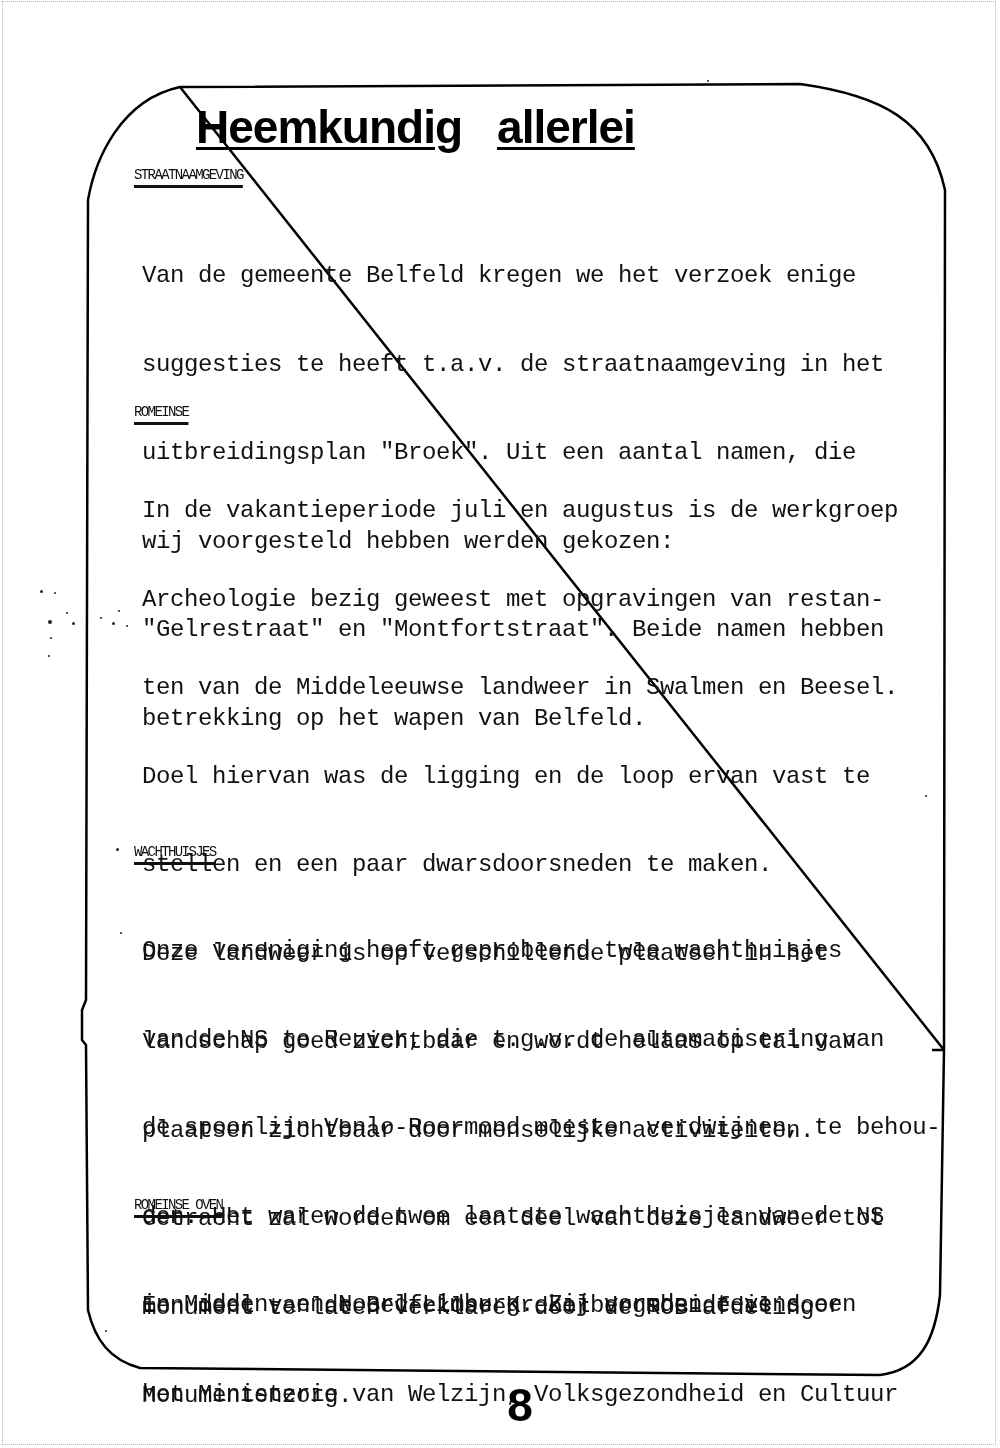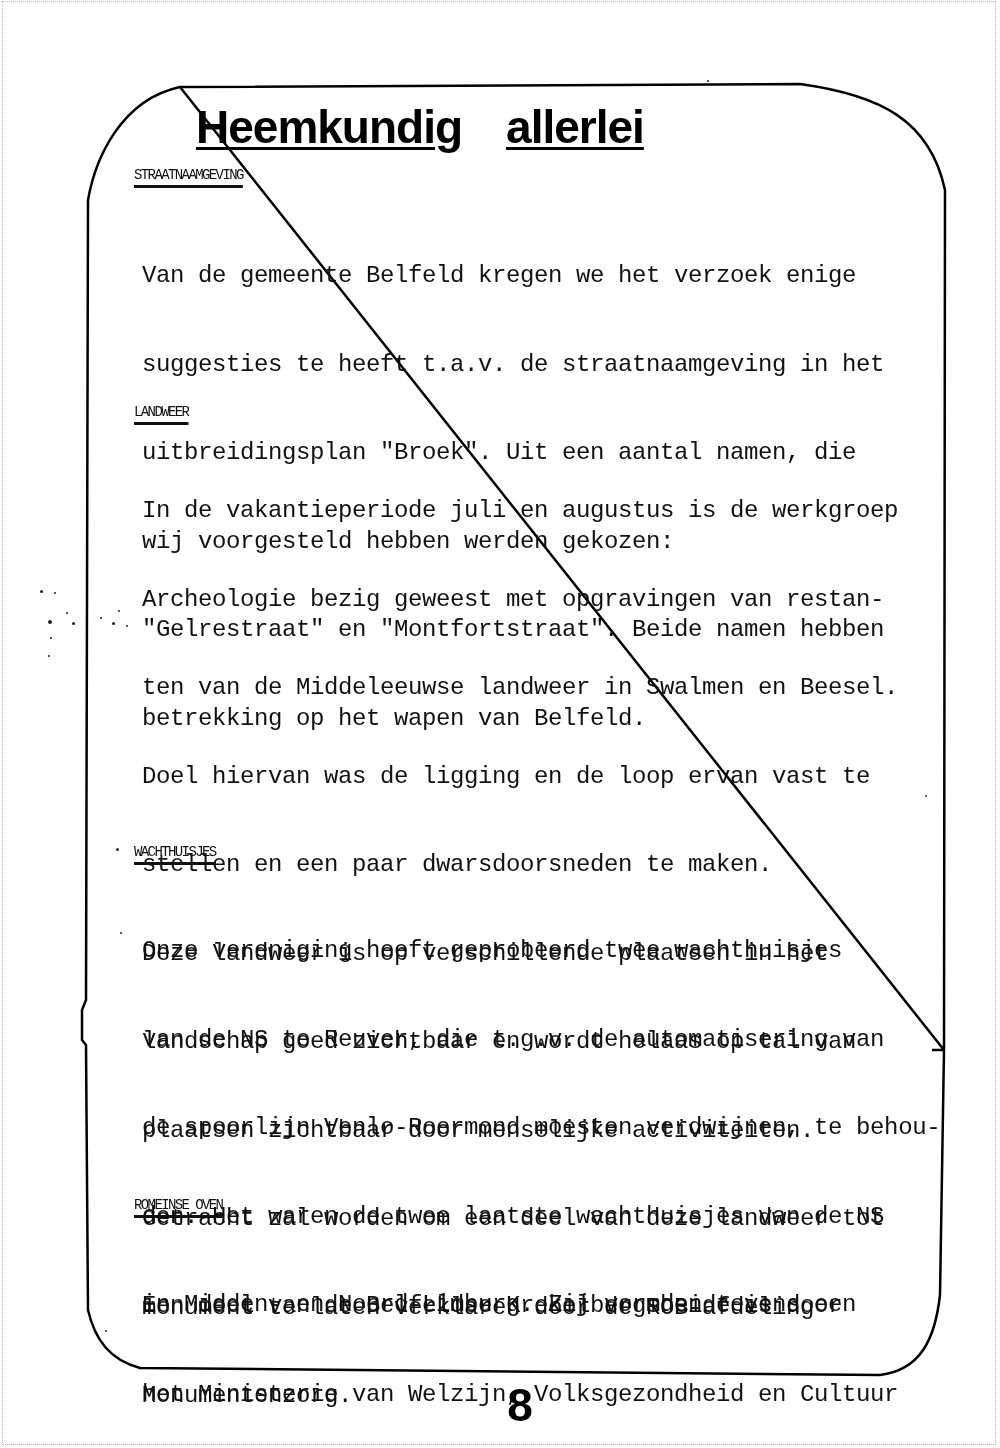--- a/index.html
+++ b/index.html
@@ -39,21 +39,21 @@
       color: #000;
       letter-spacing: -1px;
       white-space: nowrap;
     }
     .title span {
       text-decoration: underline;
       text-decoration-thickness: 3px;
       text-underline-offset: 4px;
       display: inline-block;
     }
-    .title .w2 { margin-left: 44px; }
+    .title .w2 { margin-left: 35px; }
     .content {
       position: absolute;
       left: 134px;
       top: 160px;
       width: 800px;
       font-family: "Liberation Mono", "DejaVu Sans Mono", monospace;
       color: #111;
     }
     .heading {
       font-size: 14px;
@@ -129,21 +129,21 @@
   <div class="sec1-head heading">STRAATNAAMGEVING</div>
   <div class="sec1-body para">
     <span class="line">Van de gemeente Belfeld kregen we het verzoek enige</span>
     <span class="line">suggesties te heeft t.a.v. de straatnaamgeving in het</span>
     <span class="line">uitbreidingsplan "Broek". Uit een aantal namen, die</span>
     <span class="line">wij voorgesteld hebben werden gekozen:</span>
     <span class="line">"Gelrestraat" en "Montfortstraat". Beide namen hebben</span>
     <span class="line">betrekking op het wapen van Belfeld.</span>
   </div>
 
-  <div class="sec2-head heading">LANDWEER</div>
+  <div class="sec2-head heading">ROMEINSE</div>
   <div class="sec2-body para">
     <span class="line">In de vakantieperiode juli en augustus is de werkgroep</span>
     <span class="line">Archeologie bezig geweest met opgravingen van restan-</span>
     <span class="line">ten van de Middeleeuwse landweer in Swalmen en Beesel.</span>
     <span class="line">Doel hiervan was de ligging en de loop ervan vast te</span>
     <span class="line">stellen en een paar dwarsdoorsneden te maken.</span>
     <span class="line">Deze landweer is op verschillende plaatsen in het</span>
     <span class="line">landschap goed zichtbaar en wordt helaas op tal van</span>
     <span class="line">plaatsen zichtbaar door menselijke activiteiten.</span>
     <span class="line">Getracht zal worden om een deel van deze landweer tot</span>

